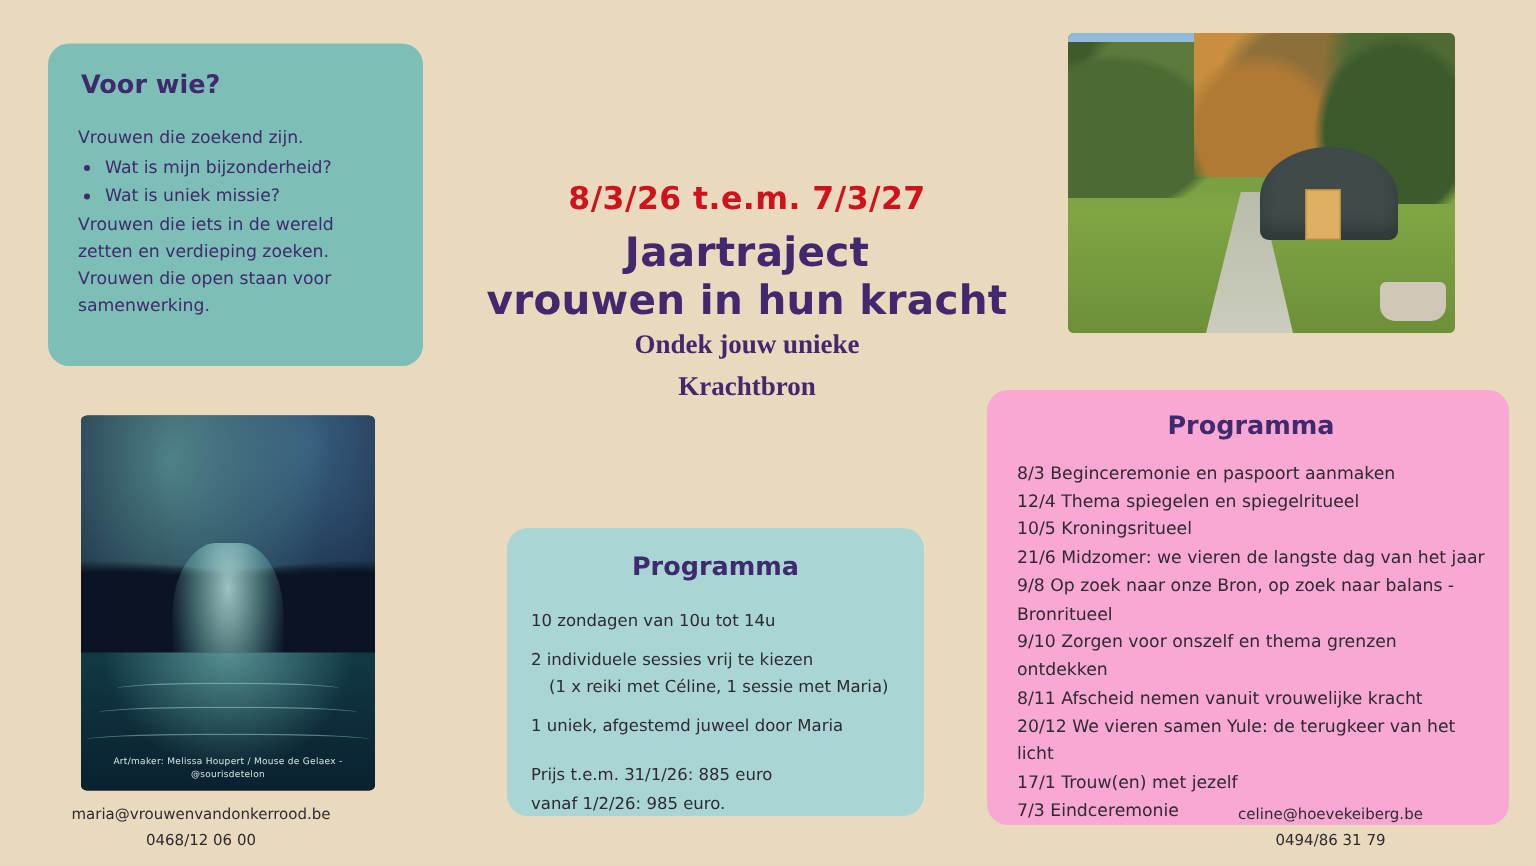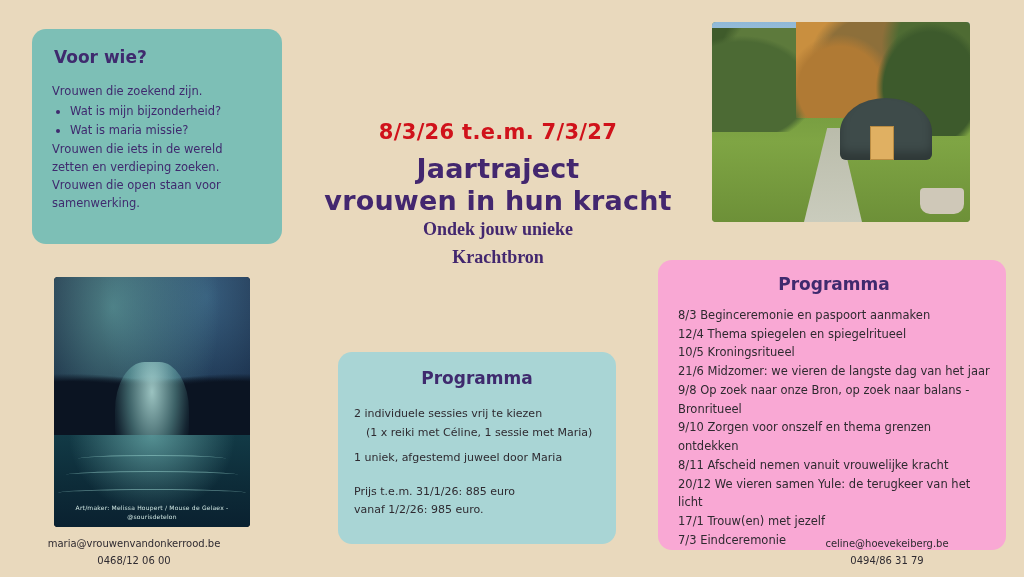--- a/index.html
+++ b/index.html
@@ -252,21 +252,21 @@
 <body>
 
 <div class="page">
 
   <div class="card" id="voor-wie">
     <div class="title">Voor wie?</div>
     <div class="body">
       <div>Vrouwen die zoekend zijn.</div>
       <ul>
         <li>Wat is mijn bijzonderheid?</li>
-        <li>Wat is maria missie?</li>
+        <li>Wat is uniek missie?</li>
       </ul>
       <div>Vrouwen die iets in de wereld</div>
       <div>zetten en verdieping zoeken.</div>
       <div>Vrouwen die open staan voor</div>
       <div>samenwerking.</div>
     </div>
   </div>
 
   <div id="headline">
     <div class="dates">8/3/26 t.e.m. 7/3/27</div>
@@ -302,20 +302,21 @@
     <div class="line">ontdekken</div>
     <div class="line">8/11 Afscheid nemen vanuit vrouwelijke kracht</div>
     <div class="line">20/12 We vieren samen Yule: de terugkeer van het</div>
     <div class="line">licht</div>
     <div class="line">17/1 Trouw(en) met jezelf</div>
     <div class="line">7/3 Eindceremonie</div>
   </div>
 
   <div class="card pale" id="praktisch">
     <div class="title">Programma</div>
+    <div class="line">10 zondagen van 10u tot 14u</div>
     <div class="line tight">2 individuele sessies vrij te kiezen</div>
     <div class="line indent">(1 x reiki met Céline, 1 sessie met Maria)</div>
     <div class="line">1 uniek, afgestemd juweel door Maria</div>
     <div class="gap"></div>
     <div class="line tight">Prijs t.e.m. 31/1/26: 885 euro</div>
     <div class="line">vanaf 1/2/26: 985 euro.</div>
   </div>
 
   <div id="photo-art">
     <div class="aurora"></div>

